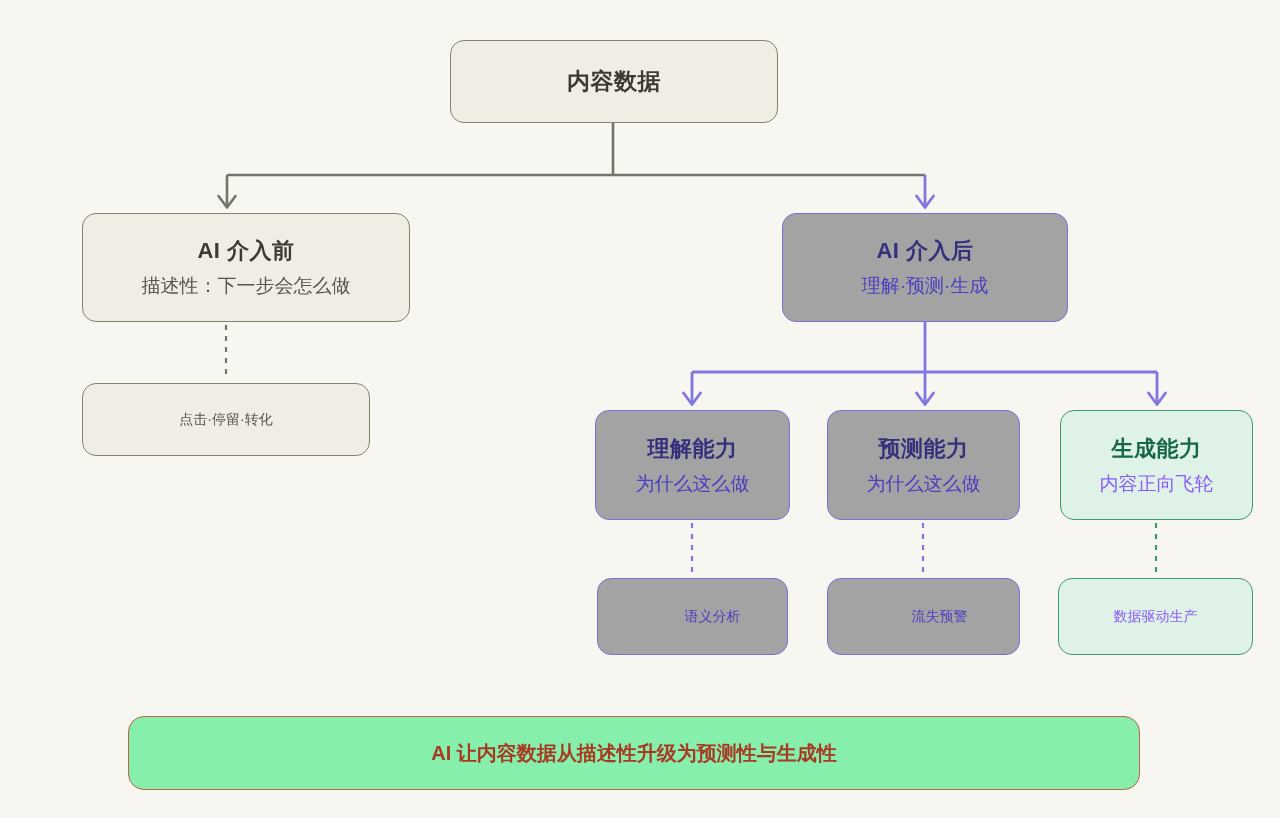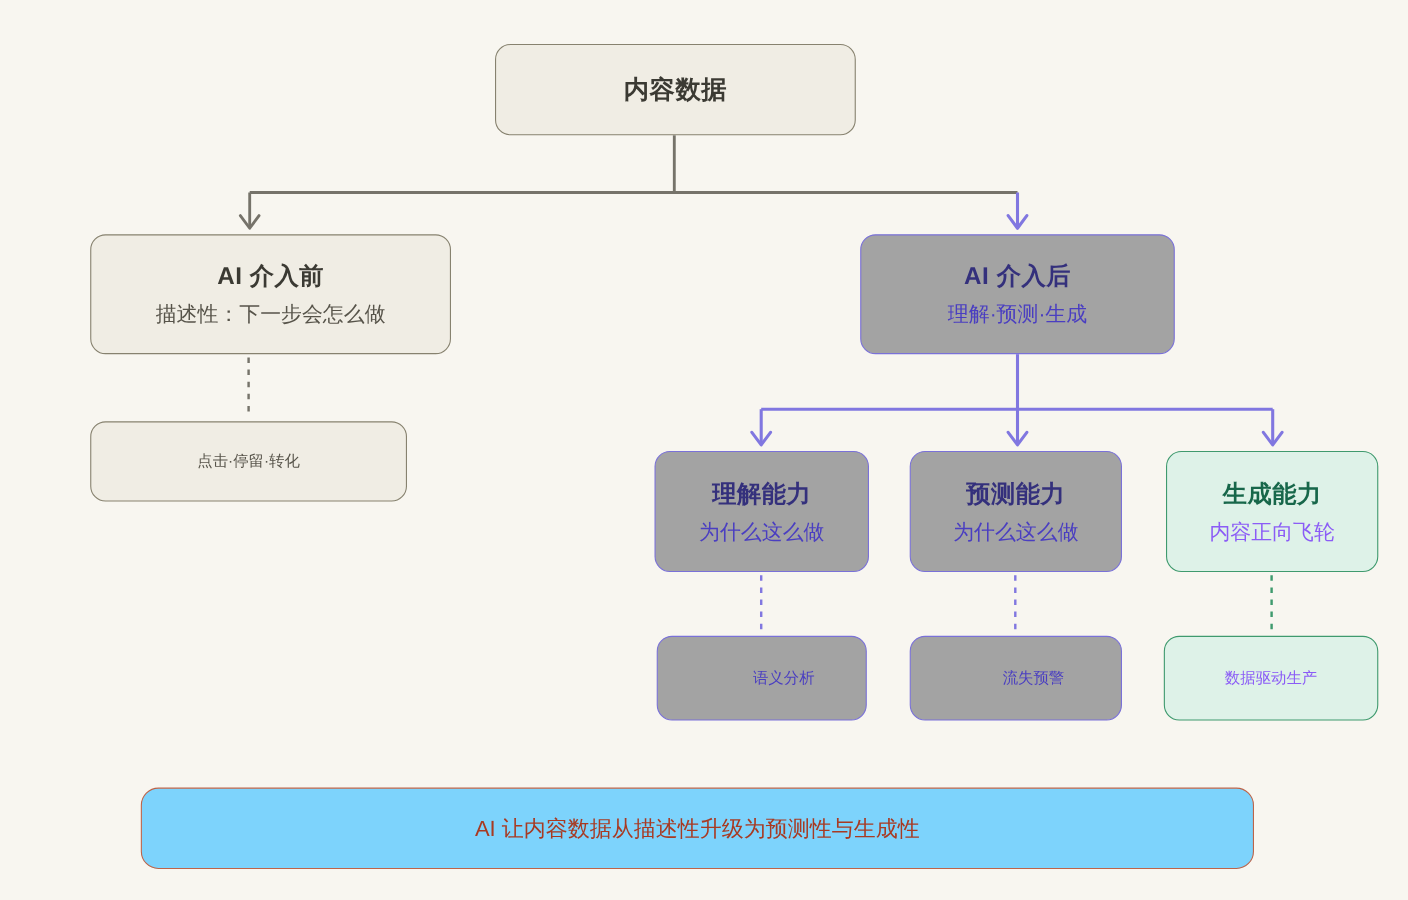--- a/index.html
+++ b/index.html
@@ -47,23 +47,24 @@
   .node.purple .subtitle, .node.purple .label { color: #4a3ec1; }
   
   .node.green {
     background: #def2e8;
     border: 1.6px solid #3f9a6e;
   }
   .node.green .title { color: #17674a; }
   .node.green .subtitle, .node.green .label { color: #8b5cf6; }
   
   .node.banner {
-    background: #7dd3fc;
+    background: #86efac;
     border: 1.6px solid #bd6449;
     border-radius: 16px;
+    font-weight: bold;
   }
   .node.banner .label { color: #a83a22; font-size: 20px; }
 
   .title { font-size: 22px; font-weight: bold; letter-spacing: 0.5px; }
   .subtitle { font-size: 19px; }
   .label { font-size: 14px; }
 
   
   #node-root      { left: 450px; top: 40px;  width: 328px; height: 83px; }
   #node-root .title { font-size: 23px; }

